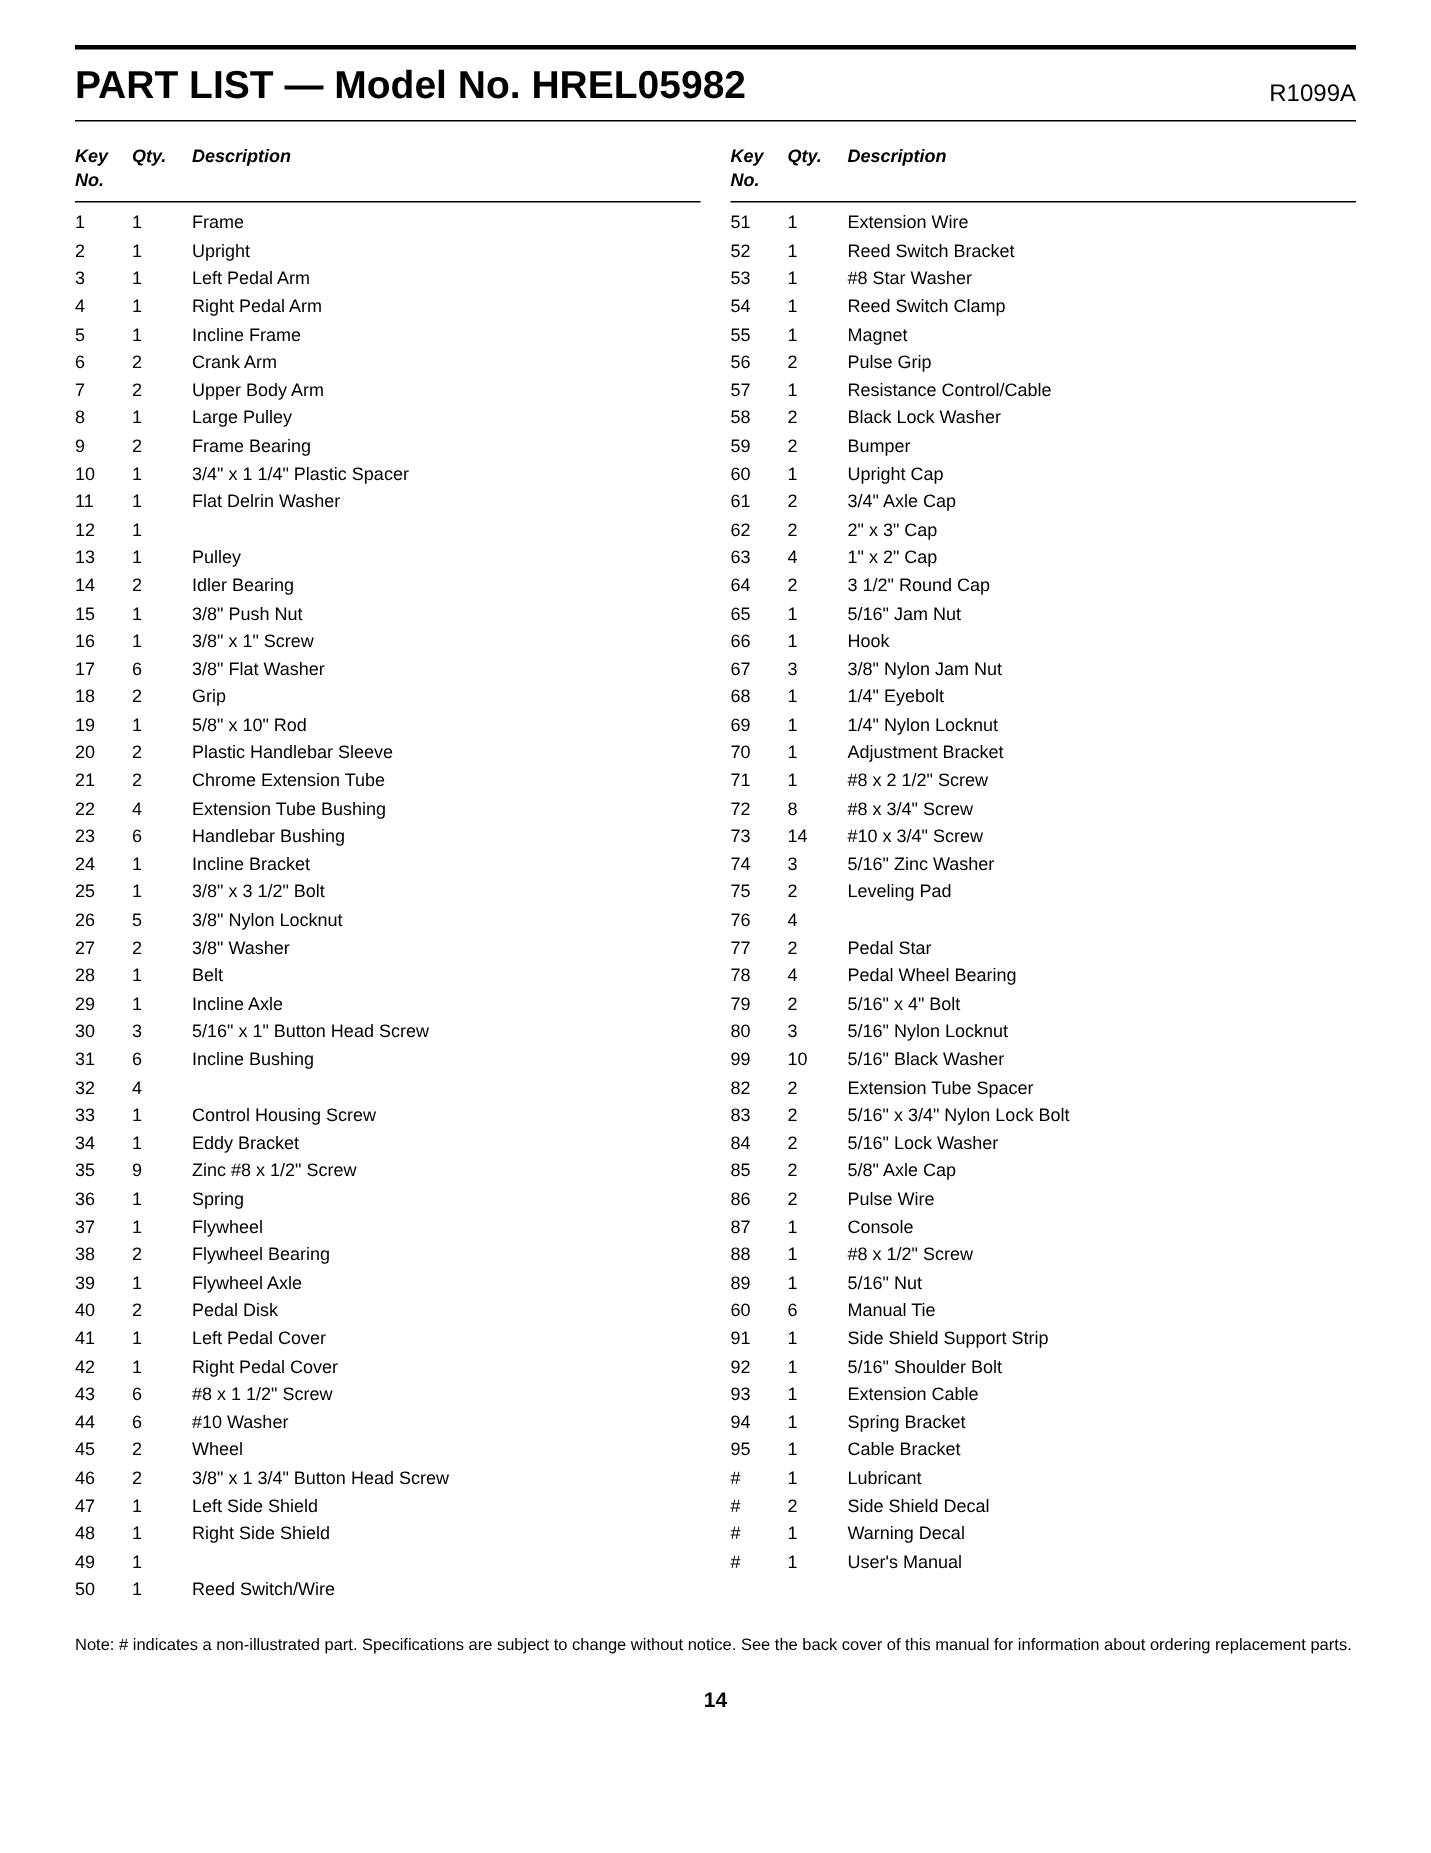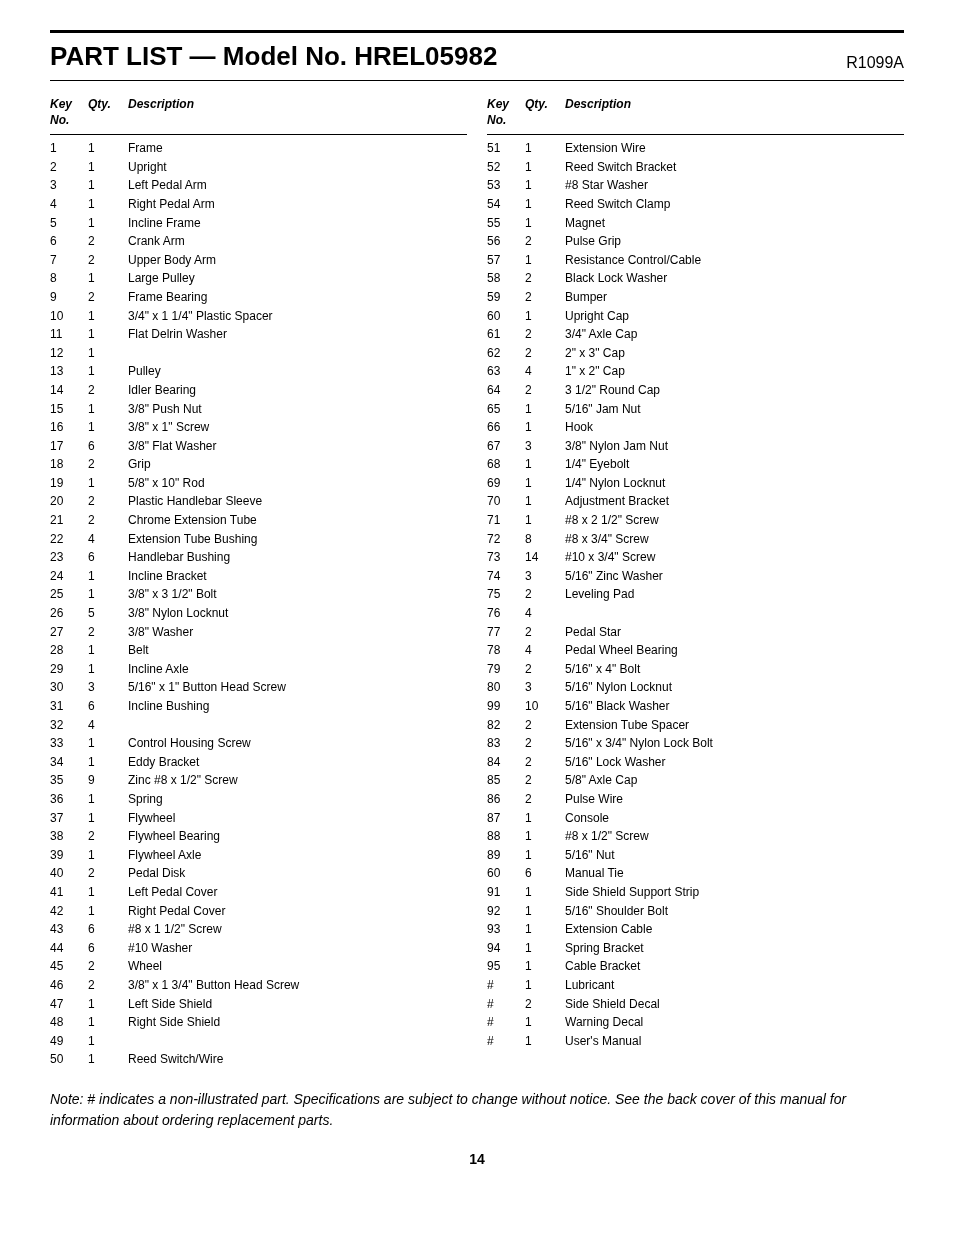--- a/index.html
+++ b/index.html
@@ -50,24 +50,23 @@
     .part-row {
       display: grid;
       grid-template-columns: 38px 40px 1fr;
       font-size: 12px;
       line-height: 1.55;
     }
     .part-num { }
     .part-qty { }
     .part-desc { }
     .footer-note {
-      font-size: 14px;
+      font-size: 11px;
       margin-top: 20px;
       line-height: 1.5;
-      font-style: italic;
     }
     .page-number {
       text-align: center;
       font-size: 14px;
       font-weight: bold;
       margin-top: 20px;
     }
   </style>
 </head>
 <body>

